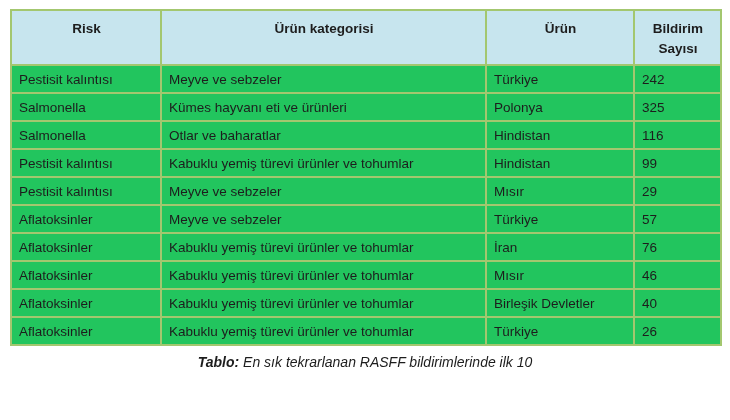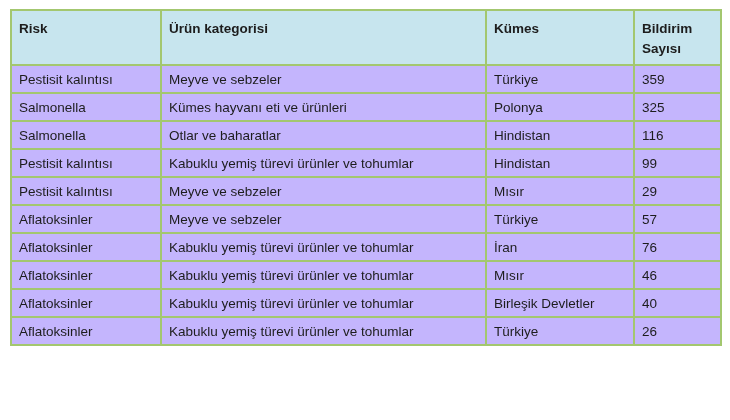--- a/index.html
+++ b/index.html
@@ -24,30 +24,30 @@
     border: 2px solid #8fb355;
   }
   table.rasff th, table.rasff td {
     border: 2px solid #a3c76f;
     font-size: 13.5px;
     overflow: hidden;
     white-space: nowrap;
   }
   table.rasff th {
     background: #c7e5ee;
-    text-align: left;
+    text-align: center;
     vertical-align: top;
     font-weight: bold;
     padding: 8px 6px 6px 7px;
     height: 40px;
     line-height: 1.45;
     white-space: normal;
   }
   table.rasff td {
-    background: #c4b5fd;
+    background: #22c55e;
     vertical-align: middle;
     padding: 0 4px 0 7px;
     height: 28px;
     font-weight: normal;
   }
   .caption {
     position: absolute;
     left: 0; top: 354px;
     width: 730px;
     text-align: center;
@@ -66,30 +66,30 @@
     <colgroup>
       <col style="width:150px">
       <col style="width:325px">
       <col style="width:148px">
       <col style="width:87px">
     </colgroup>
     <thead>
       <tr>
         <th>Risk</th>
         <th>Ürün kategorisi</th>
-        <th>Kümes</th>
+        <th>Ürün</th>
         <th>Bildirim Sayısı</th>
       </tr>
     </thead>
     <tbody>
       <tr>
         <td>Pestisit kalıntısı</td>
         <td>Meyve ve sebzeler</td>
         <td>Türkiye</td>
-        <td>359</td>
+        <td>242</td>
       </tr>
       <tr>
         <td>Salmonella</td>
         <td>Kümes hayvanı eti ve ürünleri</td>
         <td>Polonya</td>
         <td>325</td>
       </tr>
       <tr>
         <td>Salmonella</td>
         <td>Otlar ve baharatlar</td>
@@ -134,14 +134,17 @@
       </tr>
       <tr>
         <td>Aflatoksinler</td>
         <td>Kabuklu yemiş türevi ürünler ve tohumlar</td>
         <td>Türkiye</td>
         <td>26</td>
       </tr>
     </tbody>
   </table>
 
+  <div class="caption">
+    <span class="cap-label">Tablo:</span><span> En sık tekrarlanan RASFF bildirimlerinde ilk 10</span>
+  </div>
 
 </div>
 
 </body></html>

